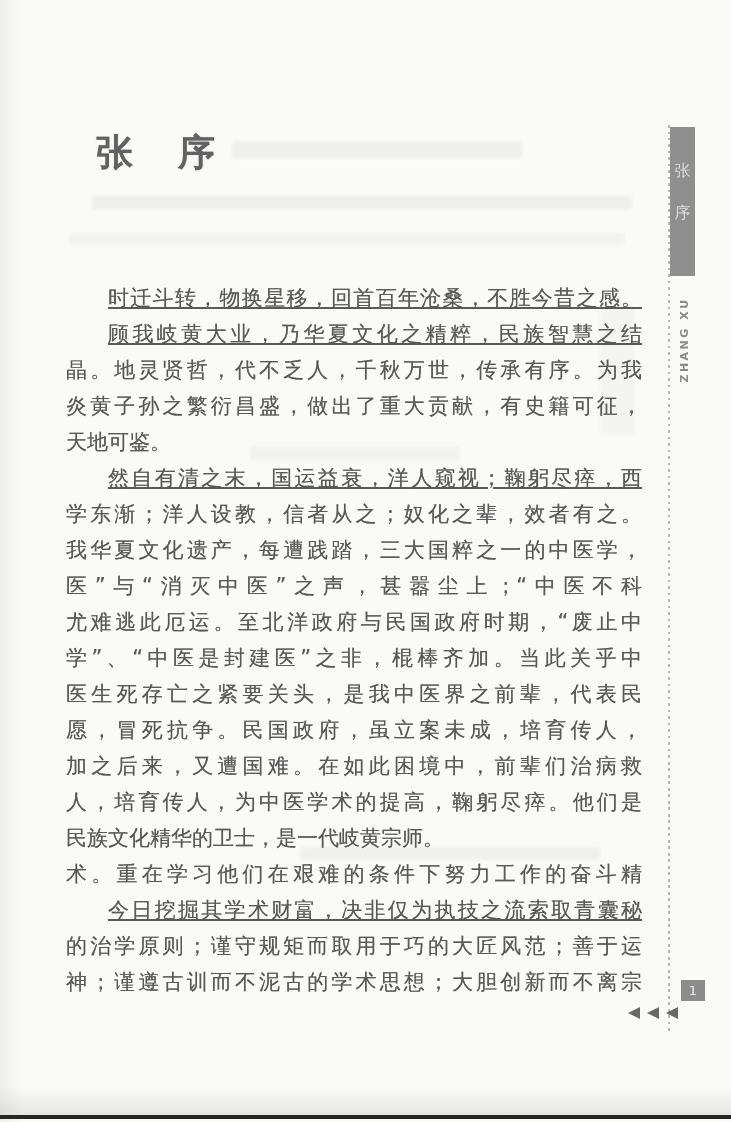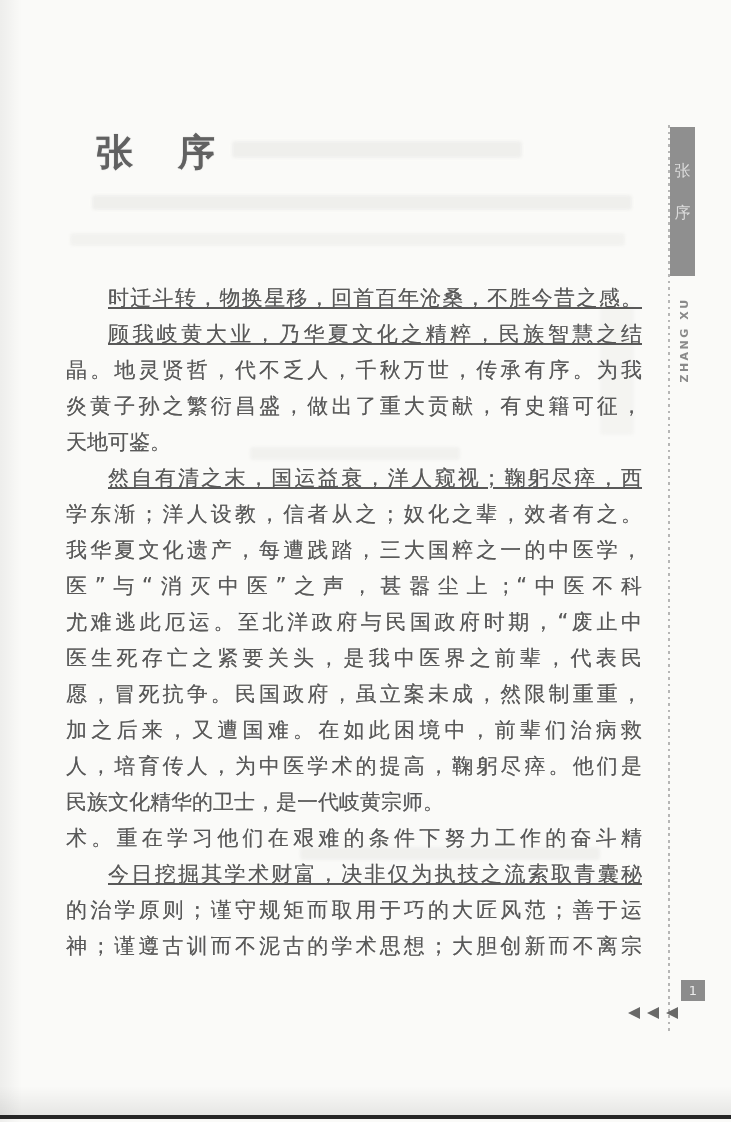--- a/index.html
+++ b/index.html
@@ -69,22 +69,23 @@
       <div class="line indent">时迁斗转，物换星移，回首百年沧桑，不胜今昔之感。</div>
       <div class="line indent">顾我岐黄大业，乃华夏文化之精粹，民族智慧之结</div>
       <div class="line">晶。地灵贤哲，代不乏人，千秋万世，传承有序。为我</div>
       <div class="line">炎黄子孙之繁衍昌盛，做出了重大贡献，有史籍可征，</div>
       <div class="line short">天地可鉴。</div>
       <div class="line indent">然自有清之末，国运益衰，洋人窥视；鞠躬尽瘁，西</div>
       <div class="line">学东渐；洋人设教，信者从之；奴化之辈，效者有之。</div>
       <div class="line">我华夏文化遗产，每遭践踏，三大国粹之一的中医学，</div>
       <div class="line">医”与“消灭中医”之声，甚嚣尘上；“中医不科</div>
       <div class="line">尤难逃此厄运。至北洋政府与民国政府时期，“废止中</div>
+      <div class="line">学”、“中医是封建医”之非，棍棒齐加。当此关乎中</div>
       <div class="line">医生死存亡之紧要关头，是我中医界之前辈，代表民</div>
-      <div class="line">愿，冒死抗争。民国政府，虽立案未成，然限制重重，</div>
+      <div class="line">愿，冒死抗争。民国政府，虽立案未成，培育传人，</div>
       <div class="line">加之后来，又遭国难。在如此困境中，前辈们治病救</div>
       <div class="line">人，培育传人，为中医学术的提高，鞠躬尽瘁。他们是</div>
       <div class="line short">民族文化精华的卫士，是一代岐黄宗师。</div>
       <div class="line">术。重在学习他们在艰难的条件下努力工作的奋斗精</div>
       <div class="line indent">今日挖掘其学术财富，决非仅为执技之流索取青囊秘</div>
       <div class="line">的治学原则；谨守规矩而取用于巧的大匠风范；善于运</div>
       <div class="line">神；谨遵古训而不泥古的学术思想；大胆创新而不离宗</div>
     </div>
 
   <div class="dotted-rule"></div>

